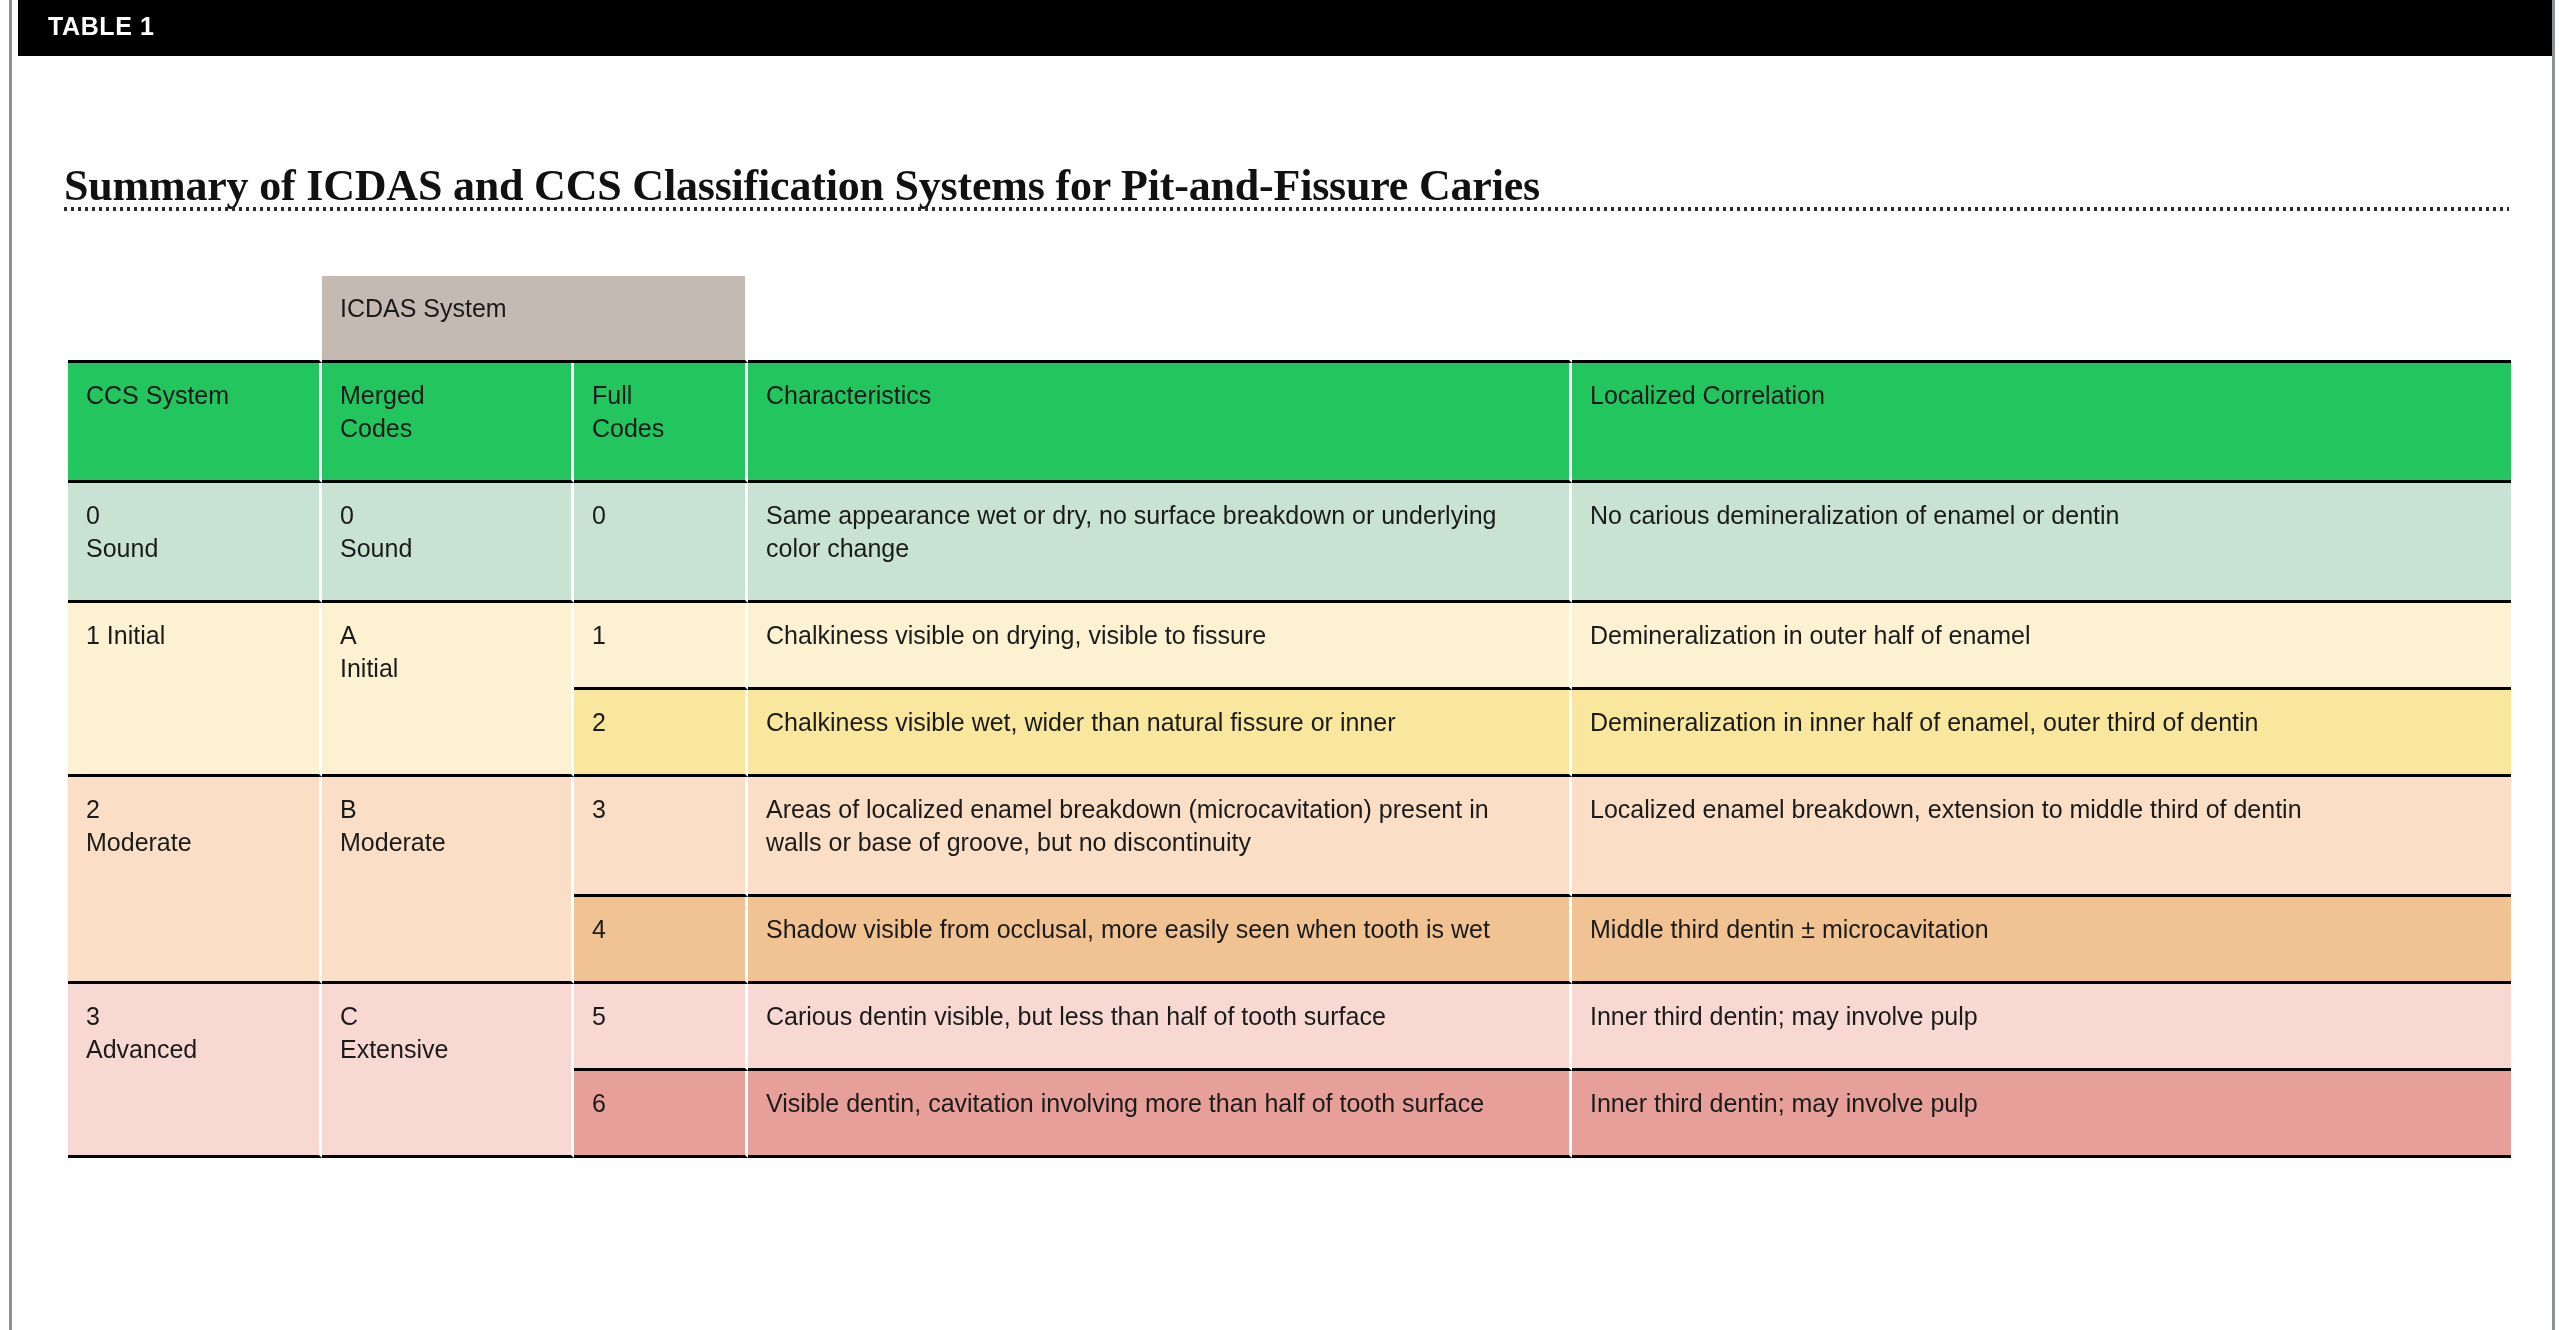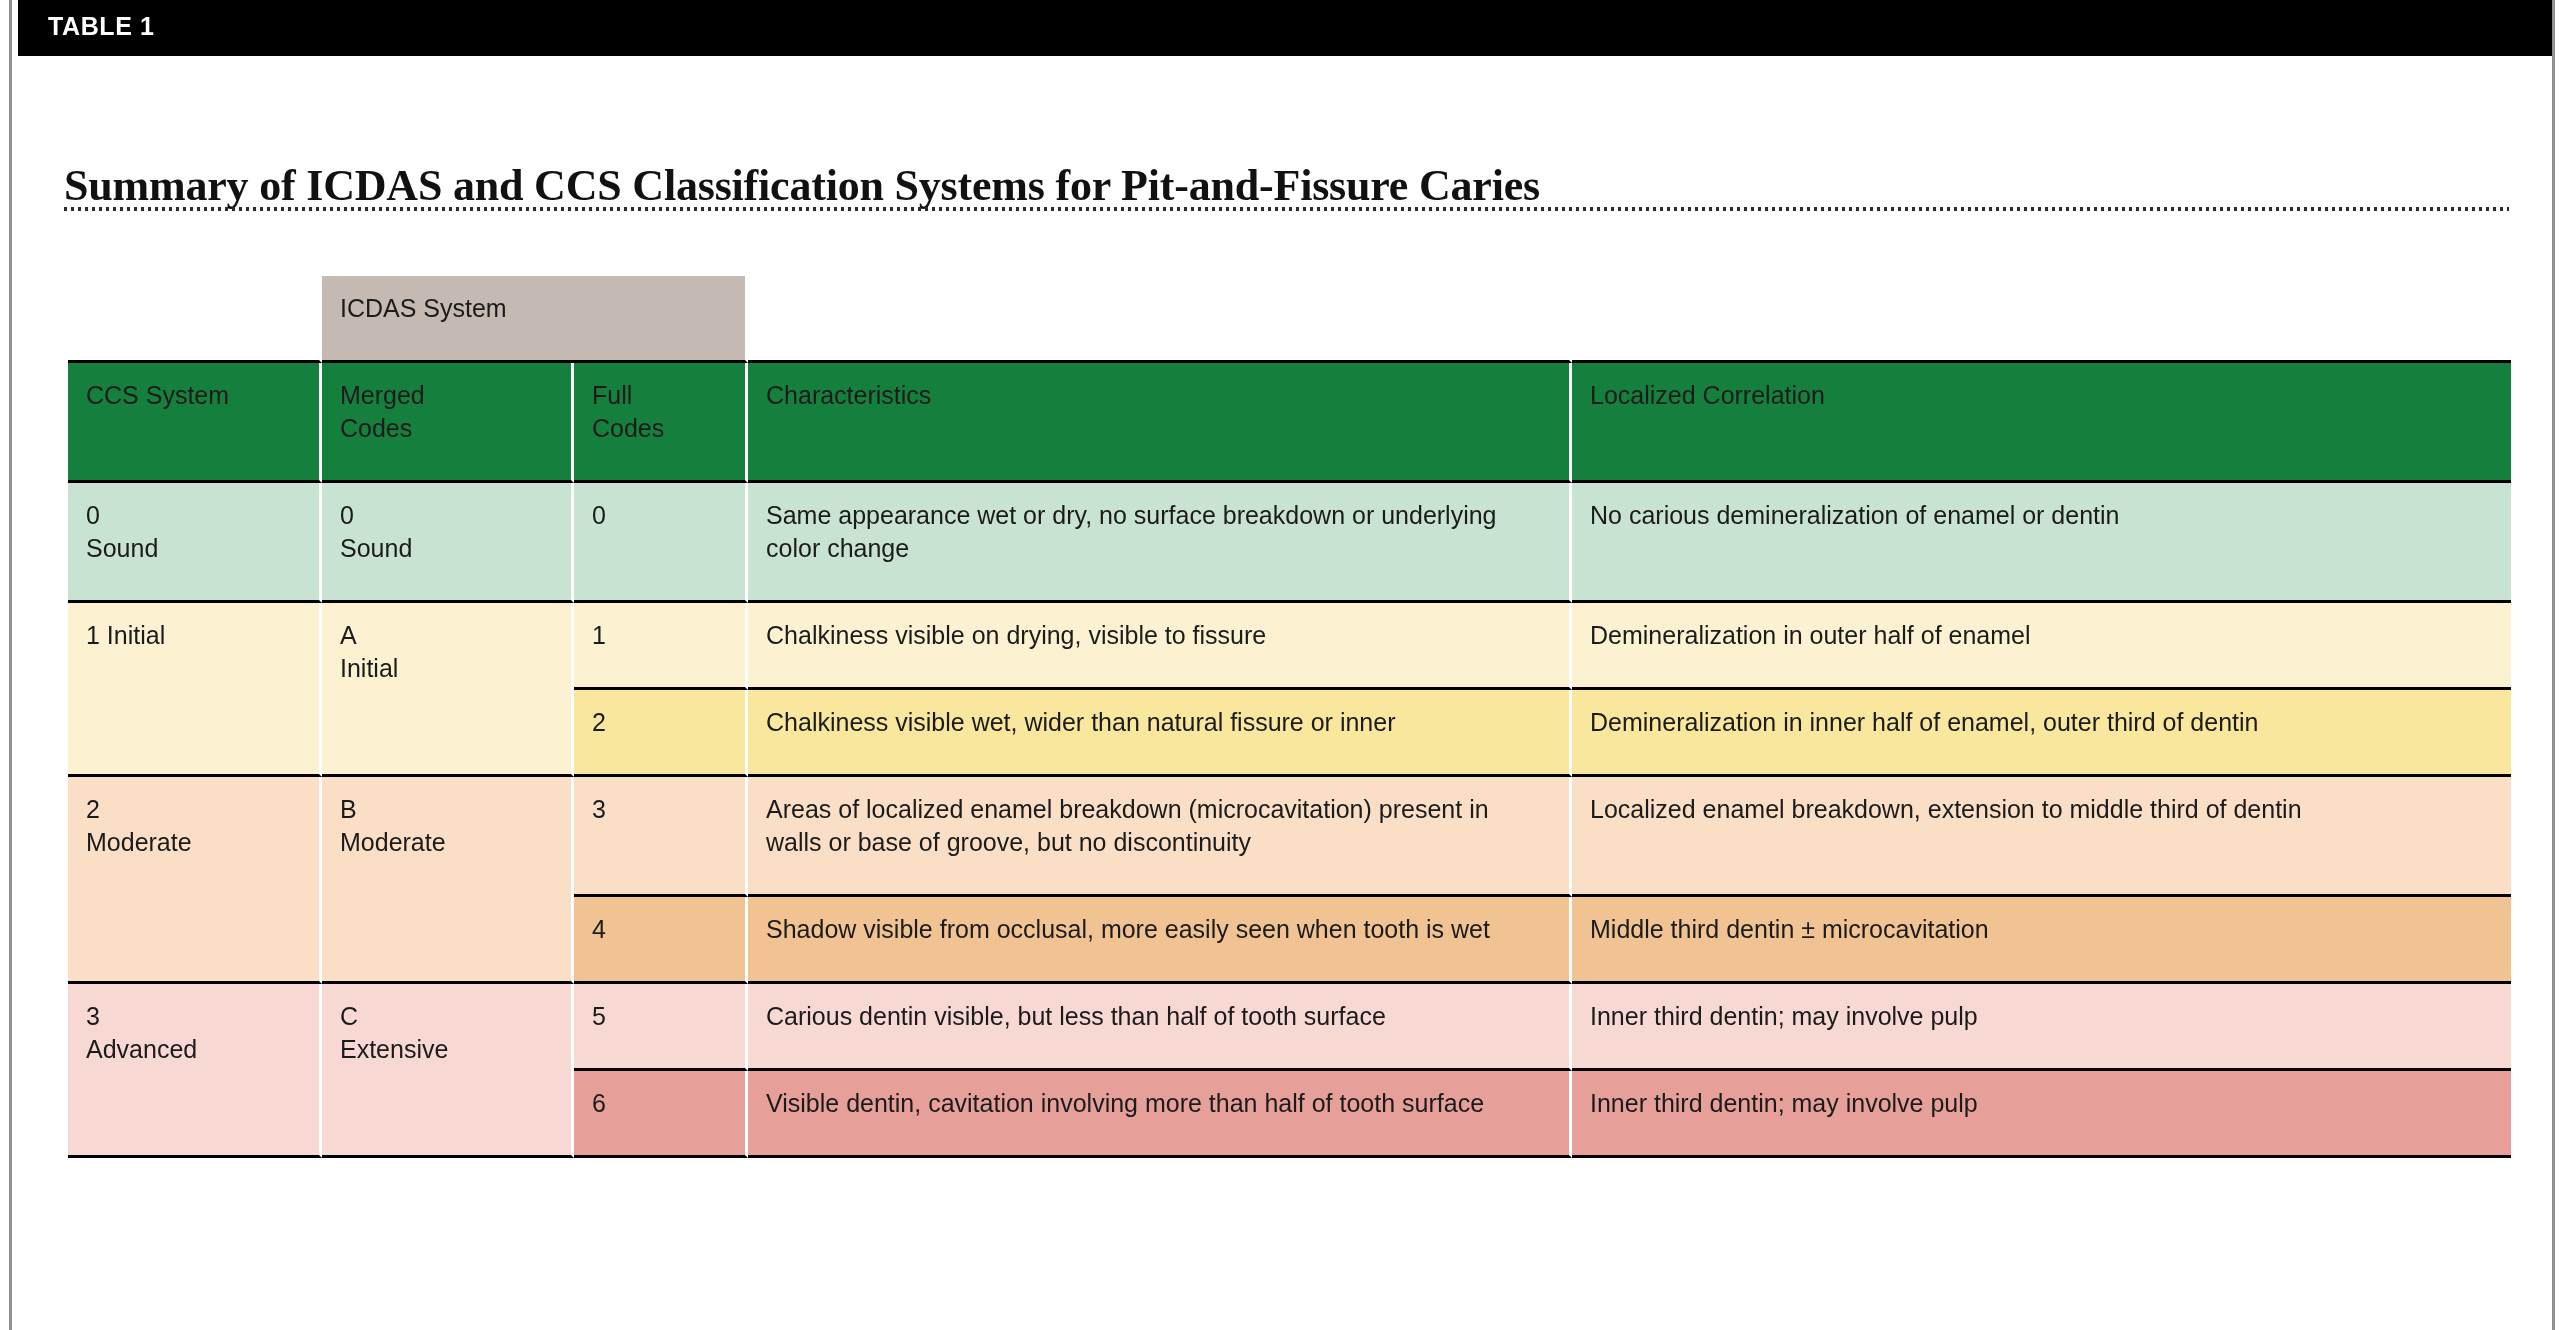--- a/index.html
+++ b/index.html
@@ -76,21 +76,21 @@
     font-weight:bold;
     font-size:25px;
     padding:14px 0 14px 0;
     border-right:none;
     border-bottom:3px solid #ffffff;
     height:58px;
   }
 
   
   .hdr{
-    background:#15803d;
+    background:#22c55e;
     font-weight:bold;
     height:108px;
     padding-top:20px;
   }
 
   
   .bg-green       {background:#c9e3d3;}
   .bg-yellow-l    {background:#fcf2d1;margin-left:28px;}
   .bg-yellow-d    {background:#f8e79d;}
   .bg-orange-l    {background:#fadfc6;}

